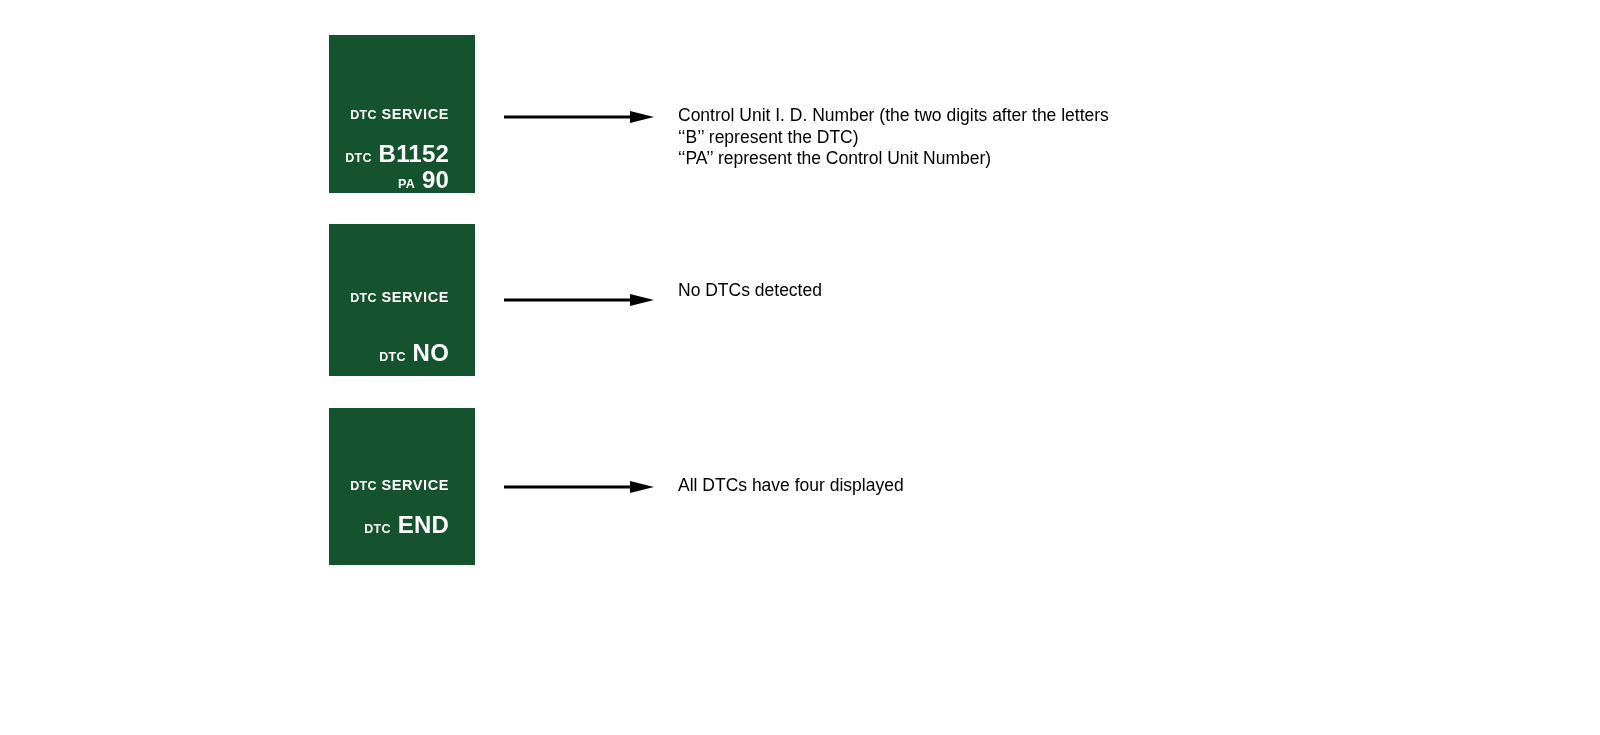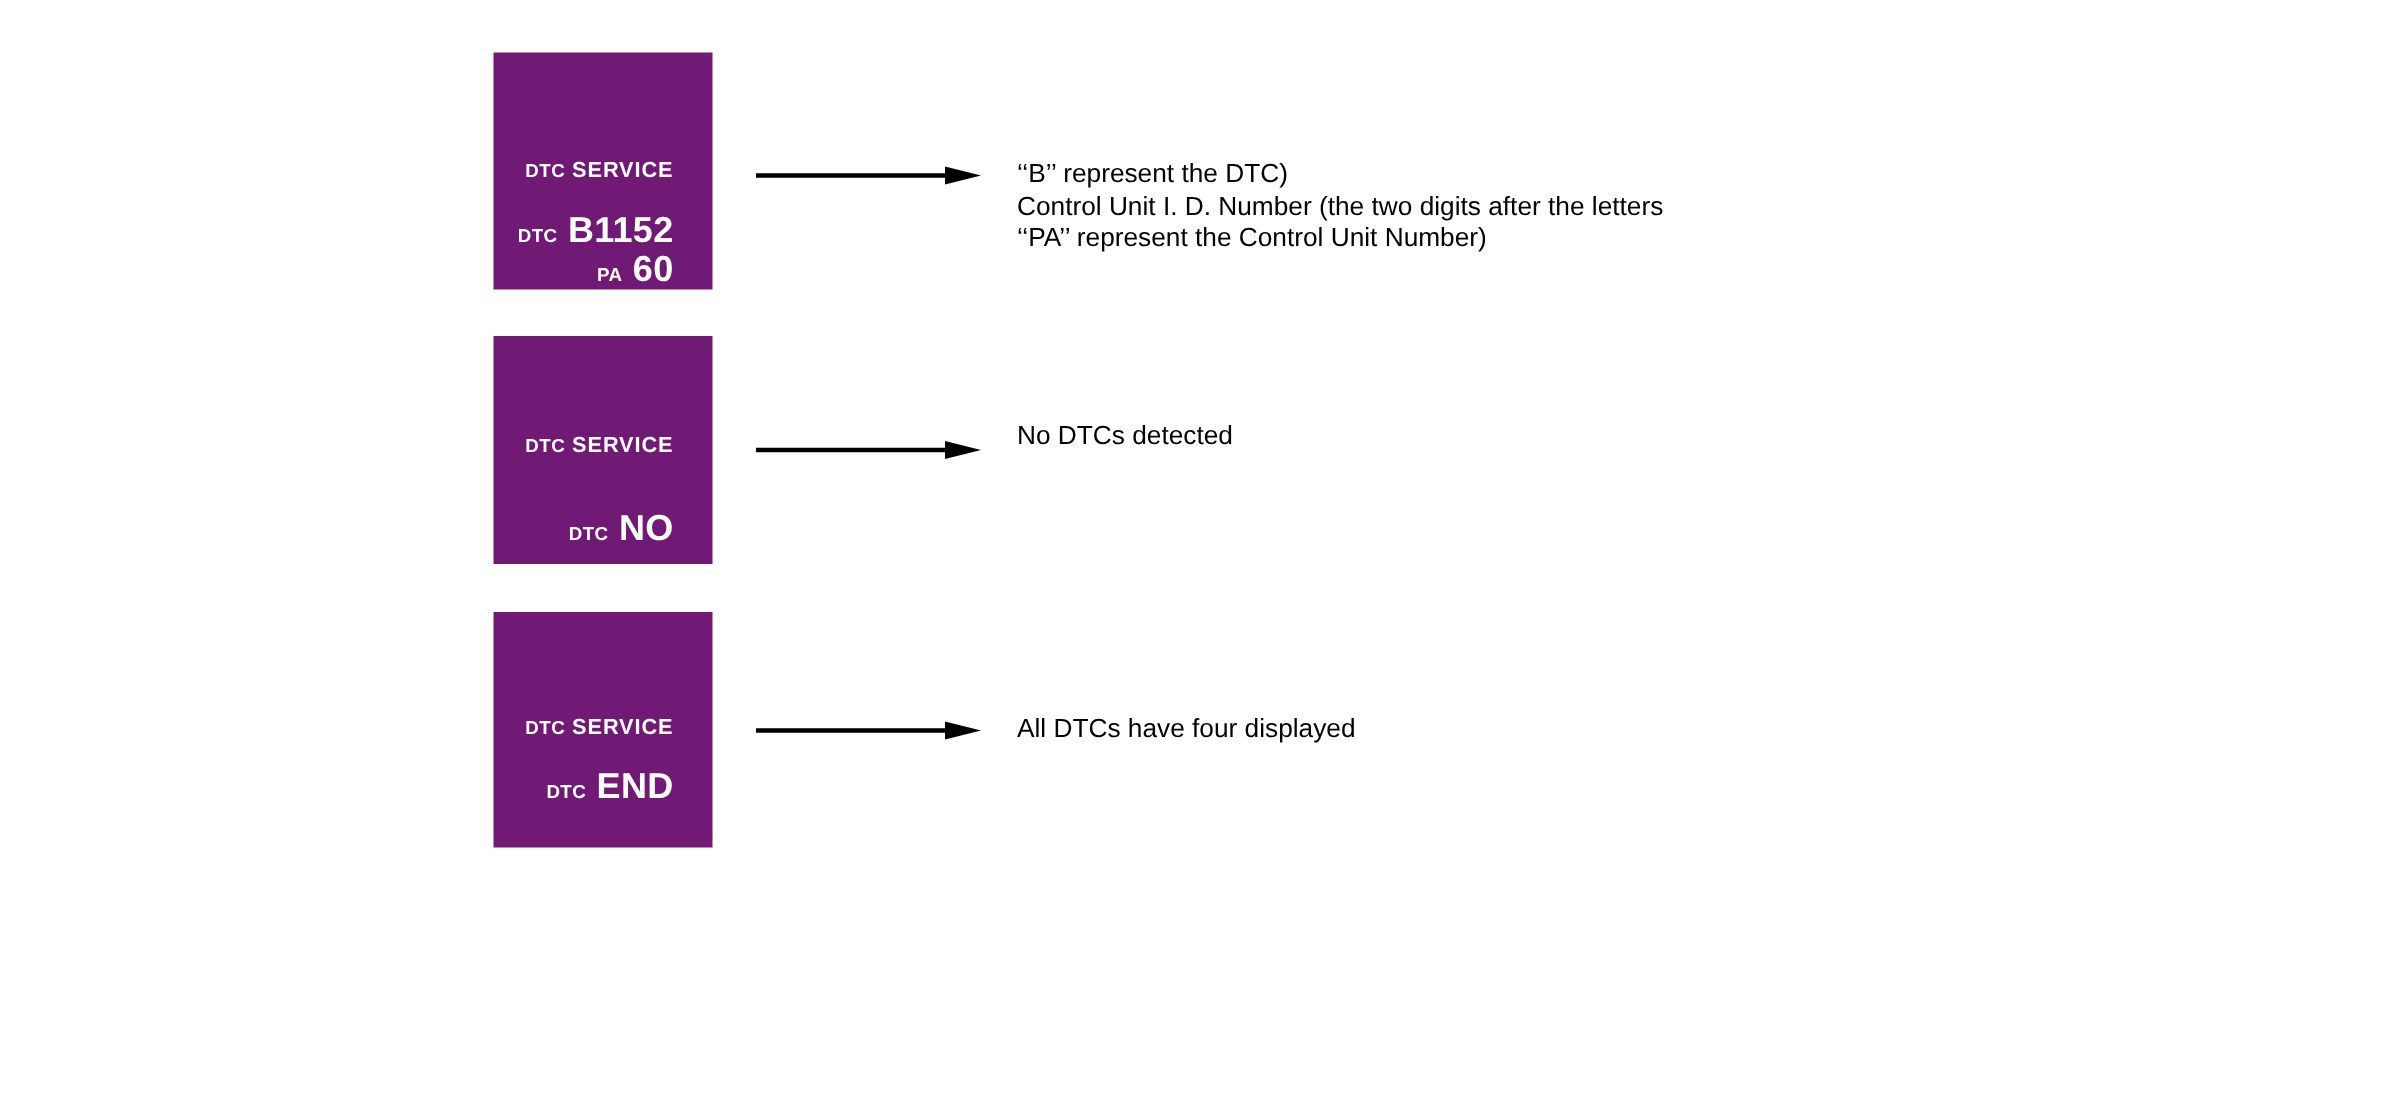--- a/index.html
+++ b/index.html
@@ -20,21 +20,21 @@
     position: absolute;
     left: 0;
     top: 0;
     width: 1600px;
     height: 735px;
   }
 
   
   .panel {
     position: absolute;
-    background: #701a75;
+    background: #14532d;
     box-sizing: border-box;
     color: #ffffff;
     overflow: hidden;
     padding-left: 13px;
   }
   .line-title {
     font-size: 14.5px;
     font-weight: bold;
     letter-spacing: 0.6px;
     line-height: 1;
@@ -111,21 +111,21 @@
         <span class="tag">DTC</span><span class="line-title">&nbsp;</span><span>SERVICE</span>
       </span>
     </div>
     <div class="row row-code">
       <span class="line-value">
         <span class="tag">DTC</span><span class="big">&nbsp;</span><span class="big">B1152</span>
       </span>
     </div>
     <div class="row row-unit">
       <span class="line-value">
-        <span class="tag">PA</span><span class="big">&nbsp;</span><span class="big">60</span>
+        <span class="tag">PA</span><span class="big">&nbsp;</span><span class="big">90</span>
       </span>
     </div>
   </div>
 
   <div class="panel" id="panel-dtc-none">
     <div class="row row-title">
       <span class="line-title">
         <span class="tag">DTC</span><span class="line-title">&nbsp;</span><span>SERVICE</span>
       </span>
     </div>
@@ -158,22 +158,22 @@
     <line x1="0" y1="8" x2="130" y2="8" stroke="#000000" stroke-width="3"></line>
     <polygon points="126,2 150,8 126,14" fill="#000000"></polygon>
   </svg>
 
   <svg class="arrow" id="arrow-3" viewBox="0 0 150 16">
     <line x1="0" y1="8" x2="130" y2="8" stroke="#000000" stroke-width="3"></line>
     <polygon points="126,2 150,8 126,14" fill="#000000"></polygon>
   </svg>
 
   <div class="callout" id="callout-1">
+    <div>Control Unit I. D. Number (the two digits after the letters</div>
     <div>‘‘B’’ represent the DTC)</div>
-    <div>Control Unit I. D. Number (the two digits after the letters</div>
     <div>‘‘PA’’ represent the Control Unit Number)</div>
   </div>
 
   <div class="callout" id="callout-2">
     <div>No DTCs detected</div>
   </div>
 
   <div class="callout" id="callout-3">
     <div>All DTCs have four displayed</div>
   </div>

